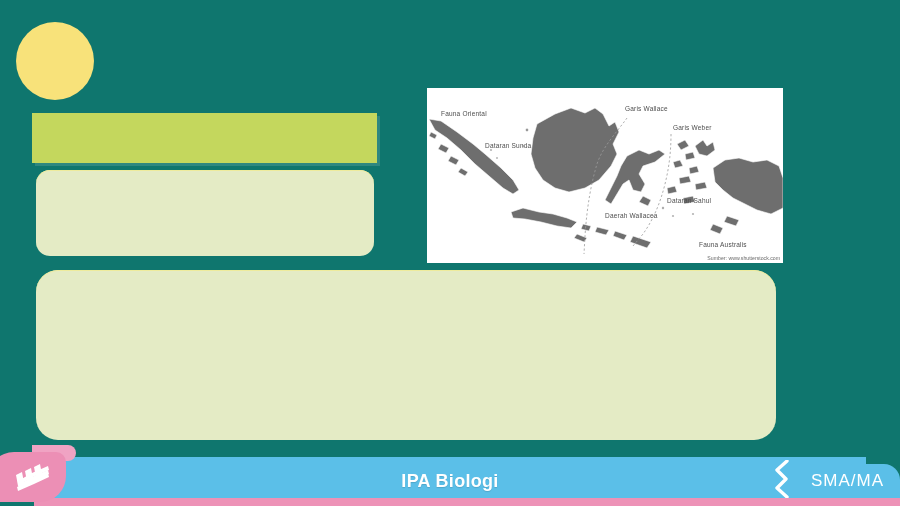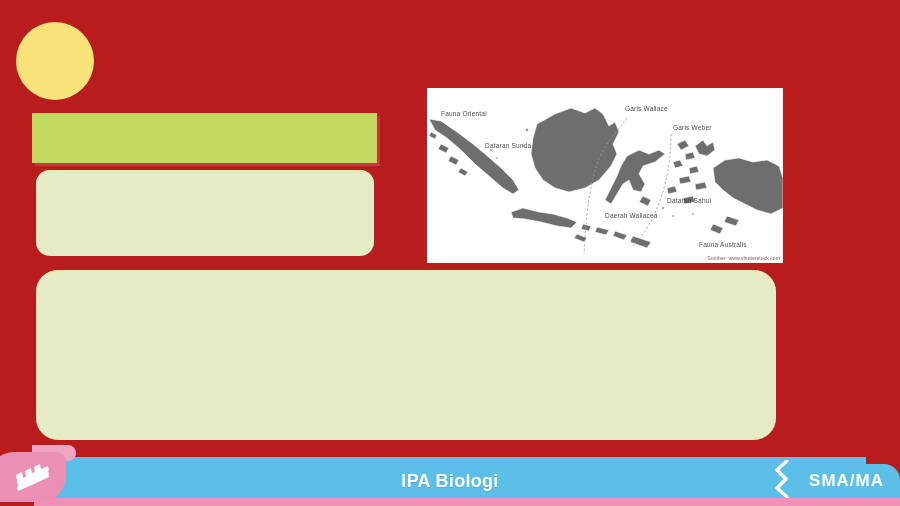--- a/index.html
+++ b/index.html
@@ -10,21 +10,21 @@
   body {
     width: 900px;
     height: 506px;
     overflow: hidden;
     font-family: "Liberation Sans", sans-serif;
   }
   #slide {
     position: relative;
     width: 900px;
     height: 506px;
-    background: #b91c1c;
+    background: #0f766e;
     overflow: hidden;
   }
 
   
   #bullet-circle {
     position: absolute;
     left: 16px;
     top: 22px;
     width: 78px;
     height: 78px;
@@ -173,21 +173,21 @@
     text-shadow: 0 1px 1px rgba(0,0,0,.13);
   }
   #footer-level {
     position: absolute;
     right: 16px;
     bottom: 8px;
     height: 34px;
     line-height: 34px;
     color: #FFFFFF;
     font-size: 17px;
-    font-weight: bold;
+    font-weight: normal;
     letter-spacing: 1px;
   }
   #footer-zigzag {
     position: absolute;
     right: 110px;
     bottom: 8px;
     width: 16px;
     height: 38px;
   }
   

